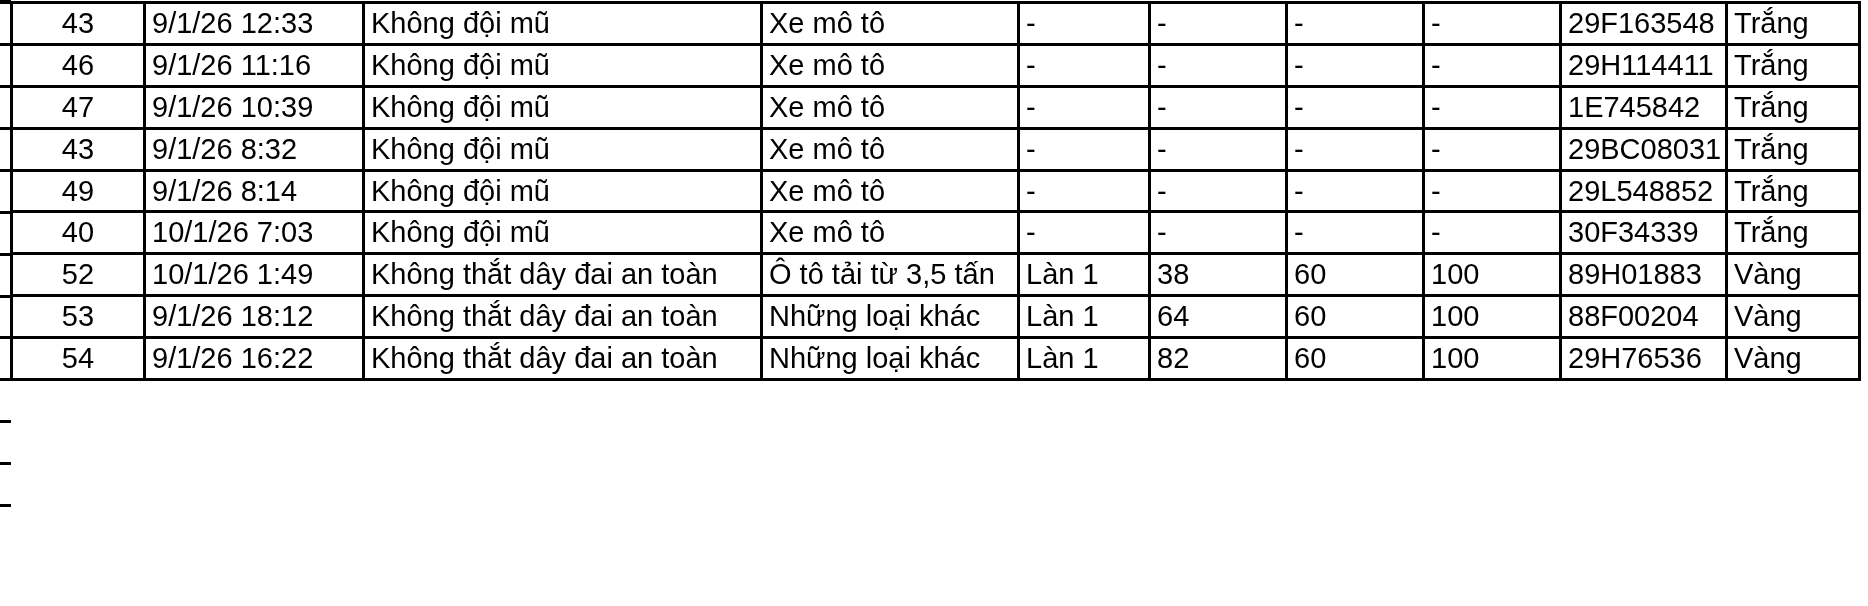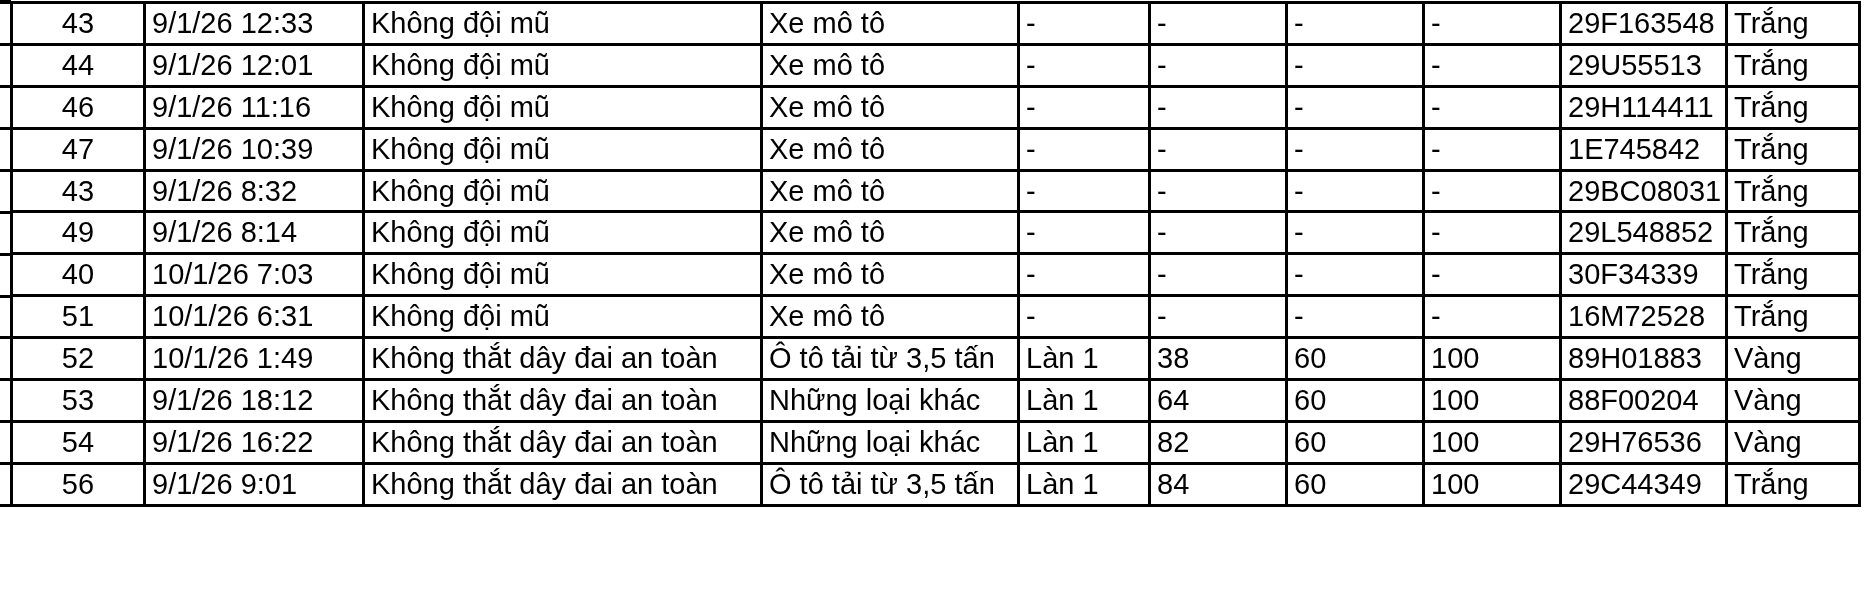--- a/index.html
+++ b/index.html
@@ -90,32 +90,20 @@
           <td>Không đội mũ</td>
           <td>Xe mô tô</td>
           <td>-</td>
           <td>-</td>
           <td>-</td>
           <td>-</td>
           <td>29F163548</td>
           <td>Trắng</td>
         </tr>
         <tr>
-          <td class="center">44</td>
-          <td>9/1/26 12:01</td>
-          <td>Không đội mũ</td>
-          <td>Xe mô tô</td>
-          <td>-</td>
-          <td>-</td>
-          <td>-</td>
-          <td>-</td>
-          <td>29U55513</td>
-          <td>Trắng</td>
-        </tr>
-        <tr>
           <td class="center">46</td>
           <td>9/1/26 11:16</td>
           <td>Không đội mũ</td>
           <td>Xe mô tô</td>
           <td>-</td>
           <td>-</td>
           <td>-</td>
           <td>-</td>
           <td>29H114411</td>
           <td>Trắng</td>
@@ -159,32 +147,20 @@
         <tr>
           <td class="center">40</td>
           <td>10/1/26 7:03</td>
           <td>Không đội mũ</td>
           <td>Xe mô tô</td>
           <td>-</td>
           <td>-</td>
           <td>-</td>
           <td>-</td>
           <td>30F34339</td>
-          <td>Trắng</td>
-        </tr>
-        <tr>
-          <td class="center">51</td>
-          <td>10/1/26 6:31</td>
-          <td>Không đội mũ</td>
-          <td>Xe mô tô</td>
-          <td>-</td>
-          <td>-</td>
-          <td>-</td>
-          <td>-</td>
-          <td>16M72528</td>
           <td>Trắng</td>
         </tr>
         <tr>
           <td class="center">52</td>
           <td>10/1/26 1:49</td>
           <td>Không thắt dây đai an toàn</td>
           <td>Ô tô tải từ 3,5 tấn</td>
           <td>Làn 1</td>
           <td>38</td>
           <td>60</td>
@@ -208,32 +184,20 @@
           <td class="center">54</td>
           <td>9/1/26 16:22</td>
           <td>Không thắt dây đai an toàn</td>
           <td>Những loại khác</td>
           <td>Làn 1</td>
           <td>82</td>
           <td>60</td>
           <td>100</td>
           <td>29H76536</td>
           <td>Vàng</td>
-        </tr>
-        <tr>
-          <td class="center">56</td>
-          <td>9/1/26 9:01</td>
-          <td>Không thắt dây đai an toàn</td>
-          <td>Ô tô tải từ 3,5 tấn</td>
-          <td>Làn 1</td>
-          <td>84</td>
-          <td>60</td>
-          <td>100</td>
-          <td>29C44349</td>
-          <td>Trắng</td>
         </tr>
       </tbody>
   </table>
 
   <div id="bottom-row">
       <div class="bottom-gridline" style="left: 82px; background: rgb(214, 214, 214);"></div>
       <div class="bottom-gridline" style="left: 207px; background: rgb(214, 214, 214);"></div>
       <div class="bottom-gridline" style="left: 283px; background: rgb(214, 214, 214);"></div>
       <div class="bottom-gridline" style="left: 775px; background: rgb(214, 214, 214);"></div>
       <div class="bottom-gridline" style="left: 1005px; background: rgb(214, 214, 214);"></div>

